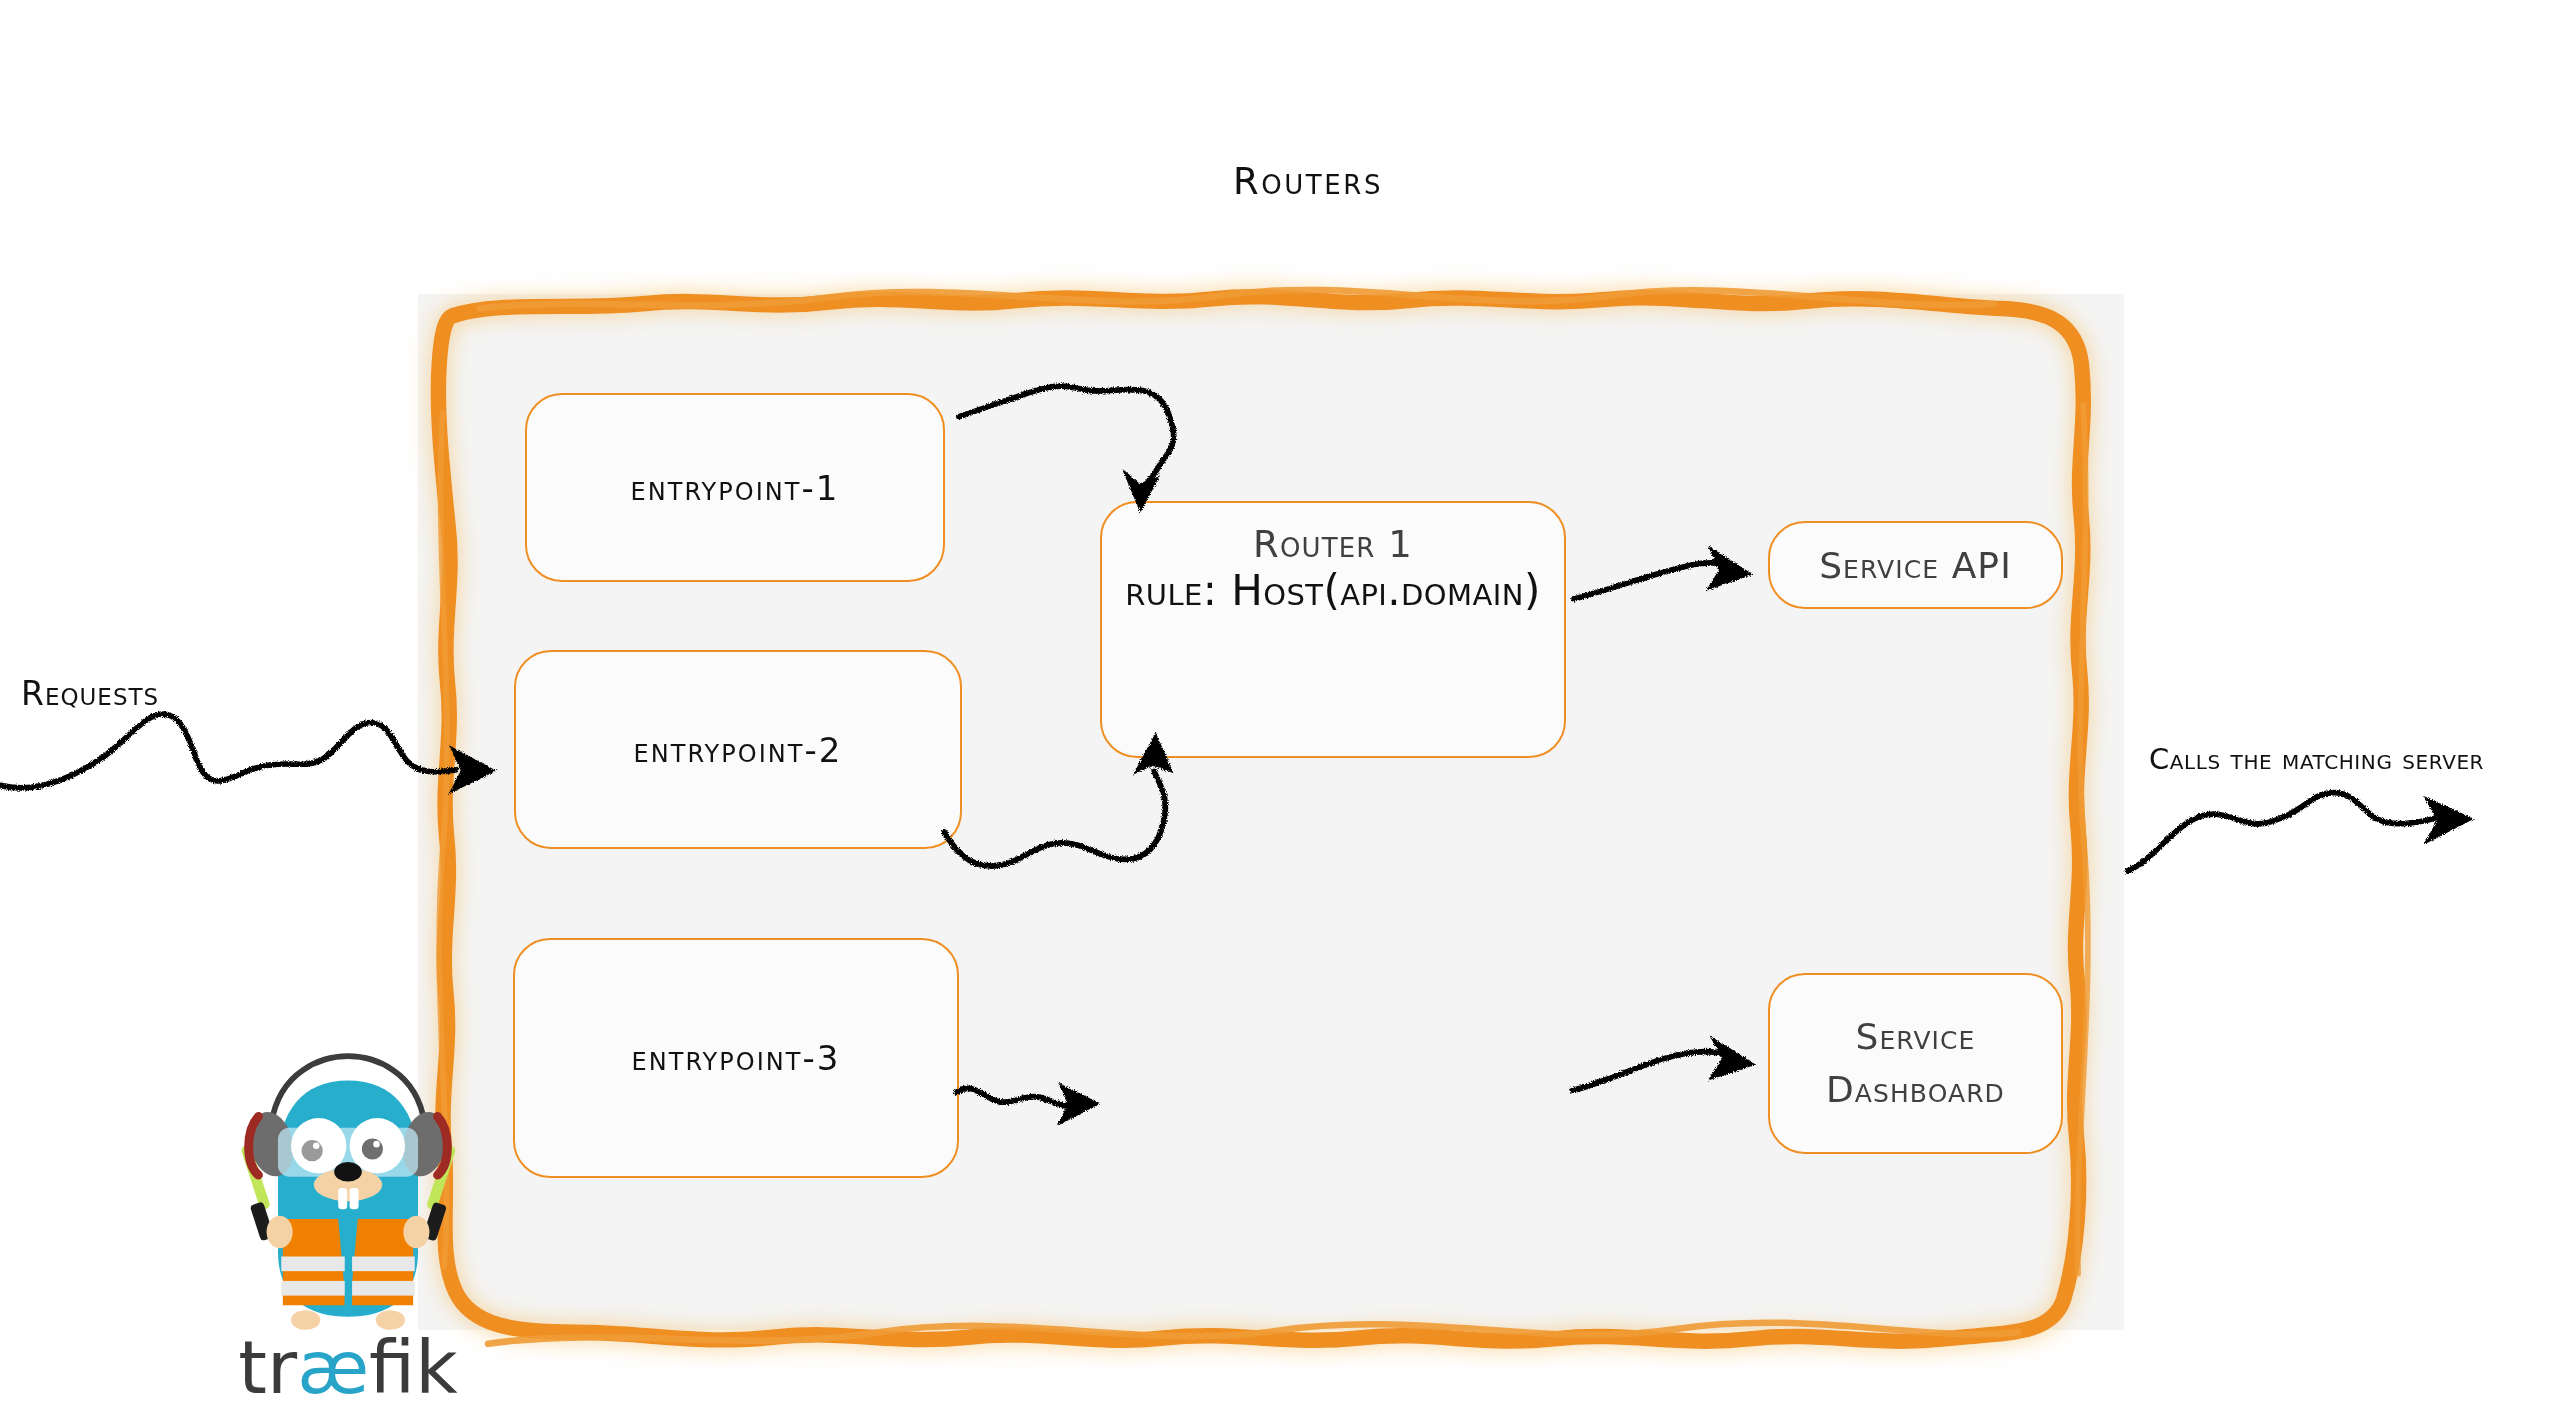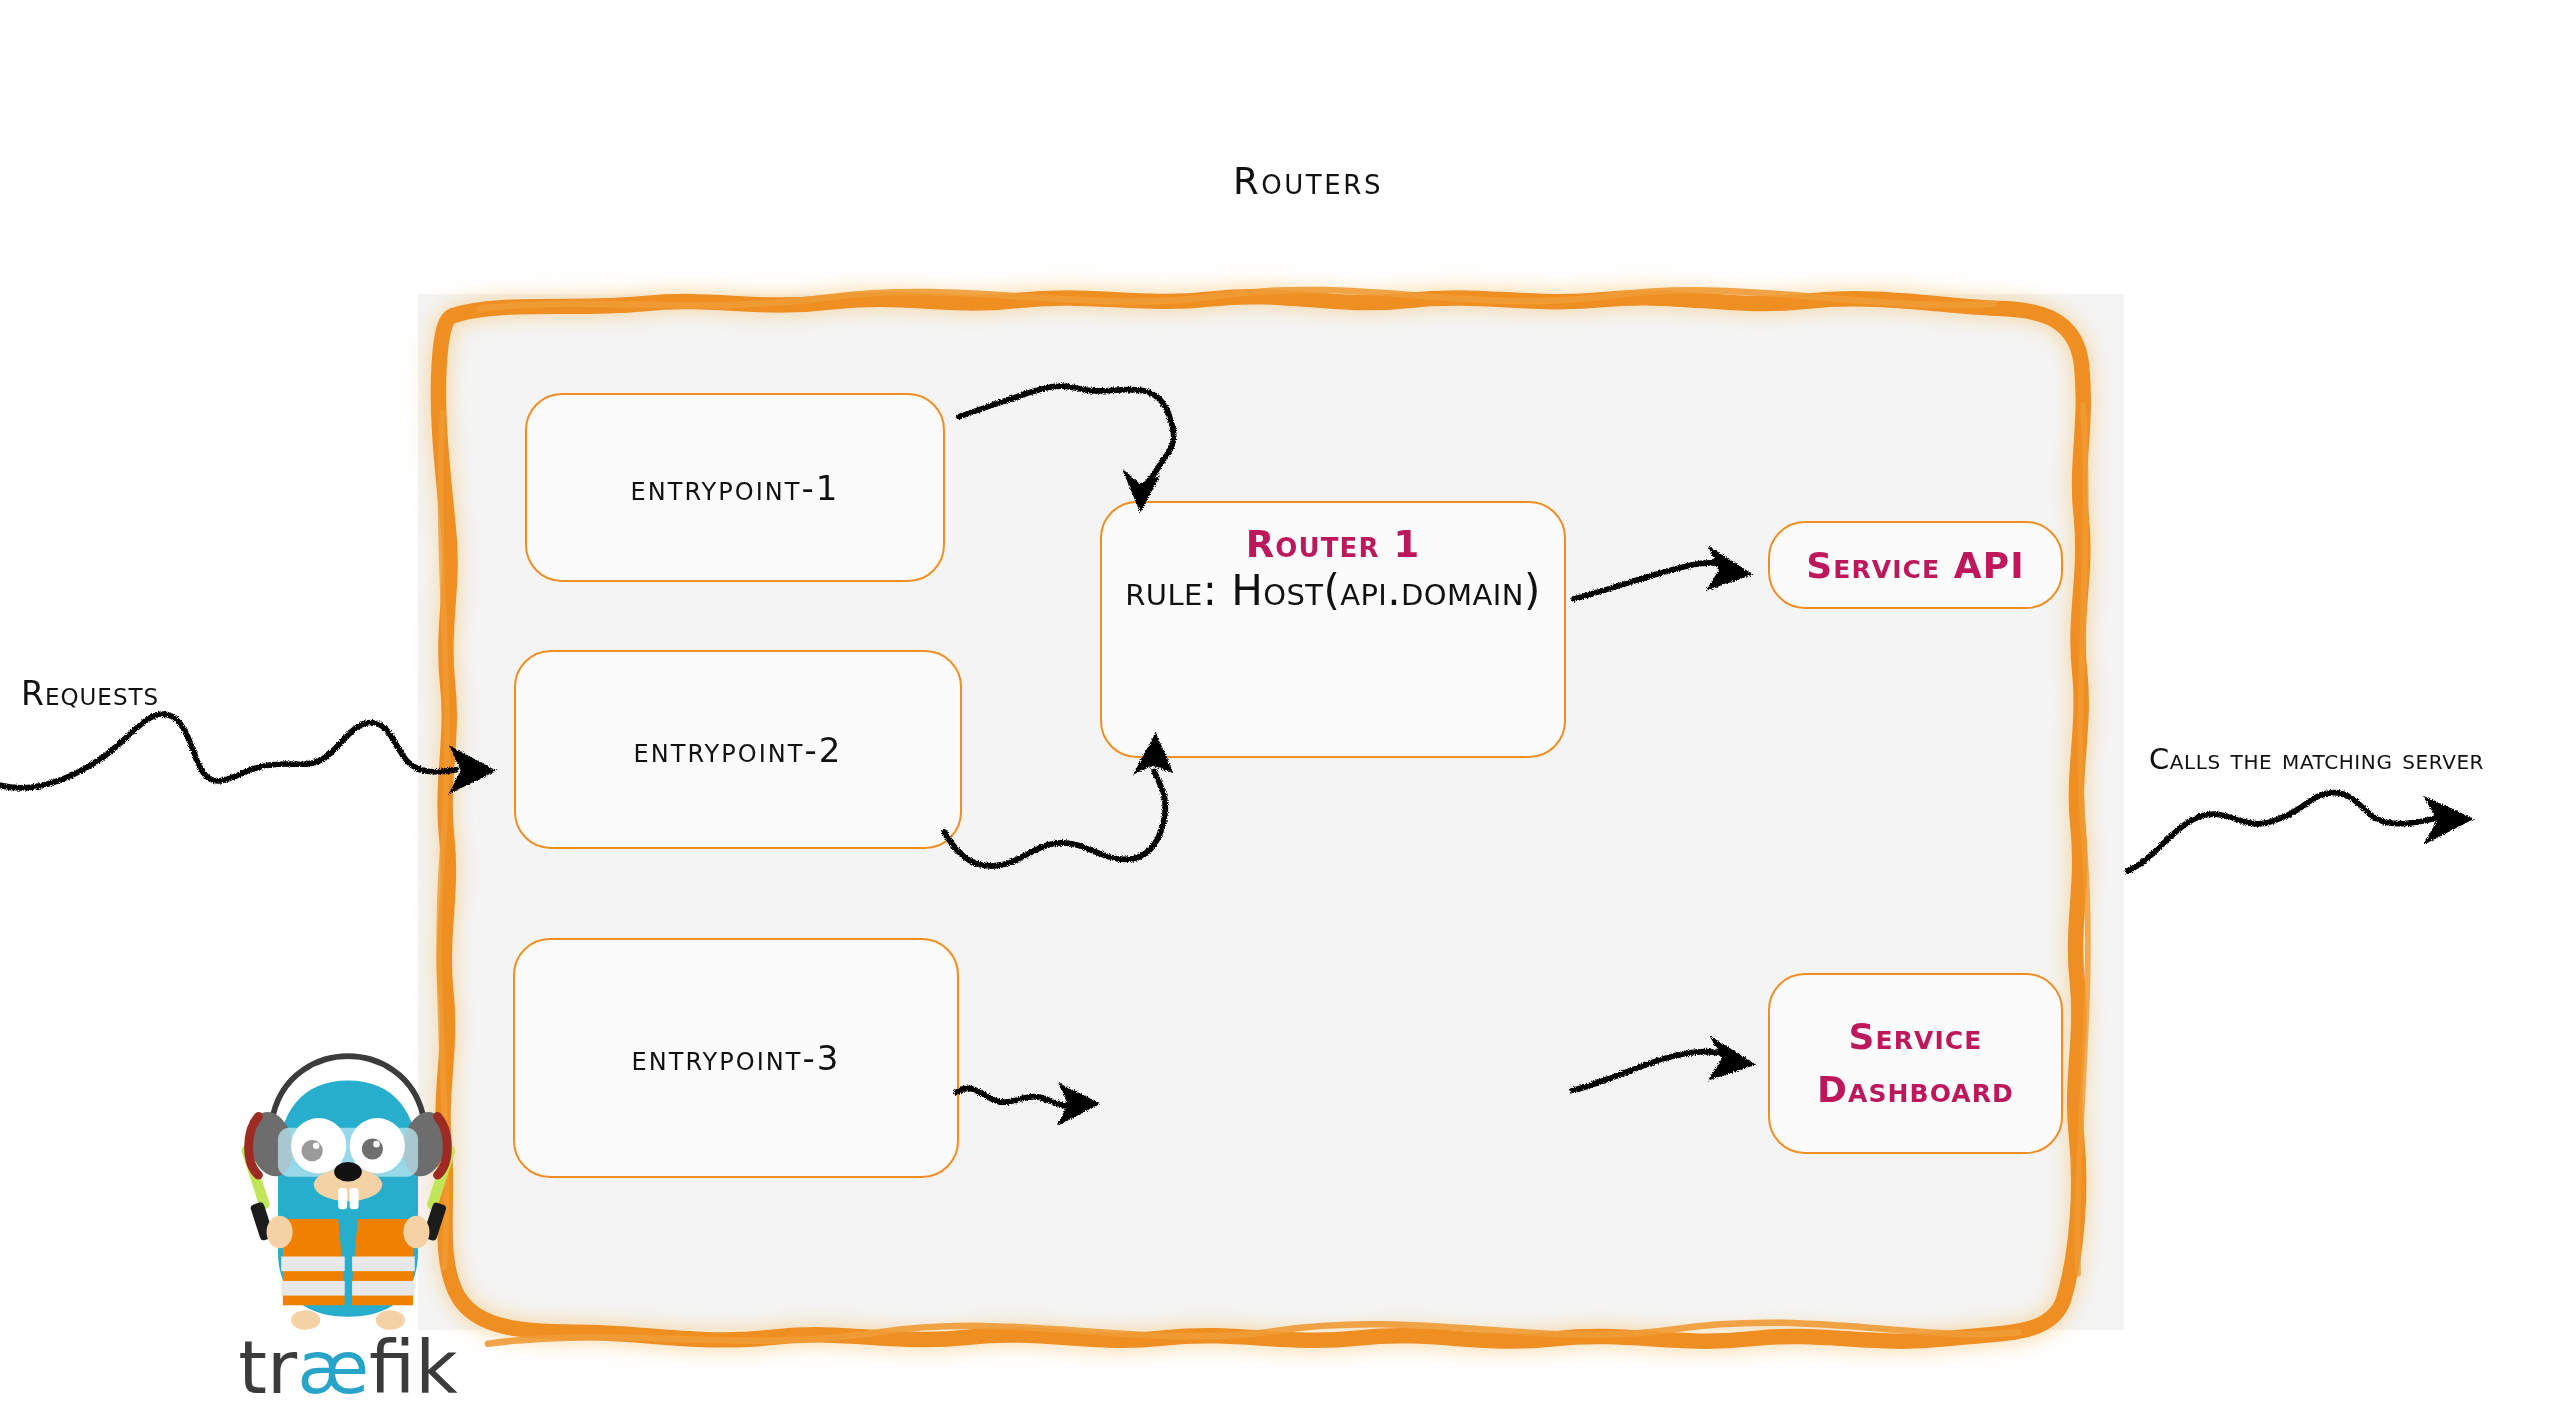--- a/index.html
+++ b/index.html
@@ -73,23 +73,22 @@
     display: flex;
     flex-direction: column;
     align-items: center;
     justify-content: center;
     text-align: center;
   }
   .node-title {
     font-size: 33px;
     font-variant: small-caps;
     letter-spacing: 0.03em;
-    color: #be185d;
+    color: #404040;
     white-space: nowrap;
-    font-weight: bold;
   }
 
   
   #entrypoint-1 { left: 513px;  top: 393px;  width: 420px; height: 189px; margin-left: 12px; }
   #entrypoint-2 { left: 514px;  top: 650px;  width: 448px; height: 199px; }
   #entrypoint-3 { left: 513px;  top: 938px; width: 446px; height: 240px; }
   .entrypoint-label {
     font-size: 34px;
     letter-spacing: 0.06em;
     text-transform: lowercase;

